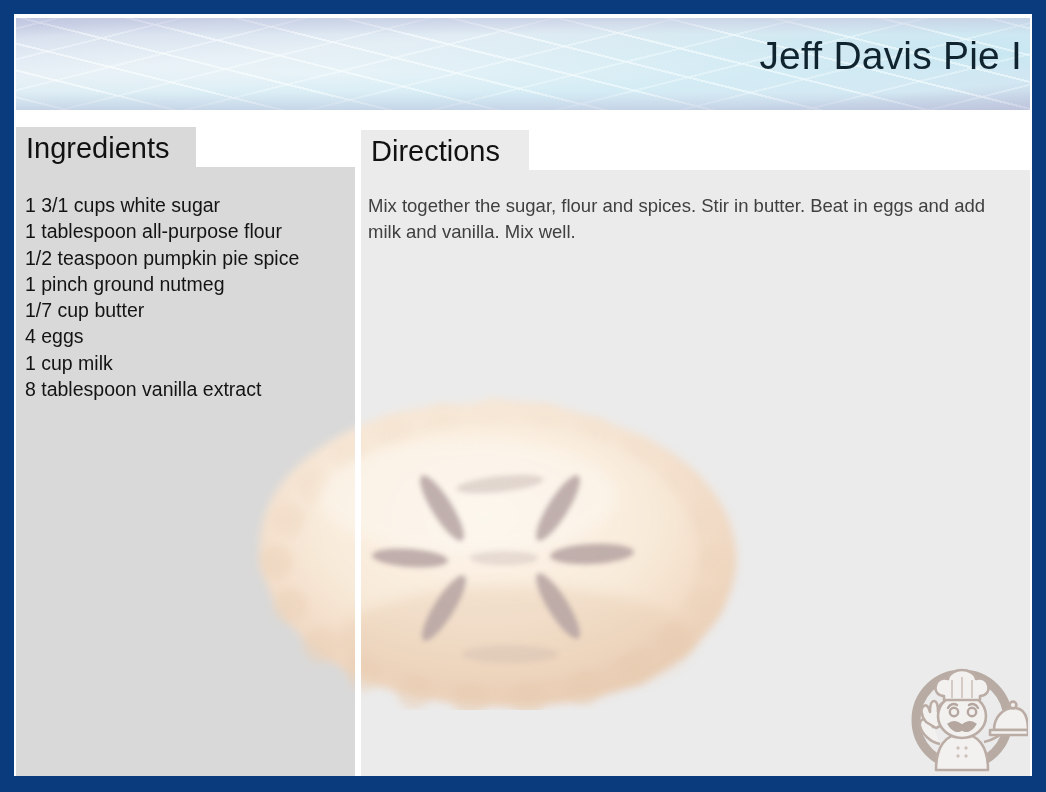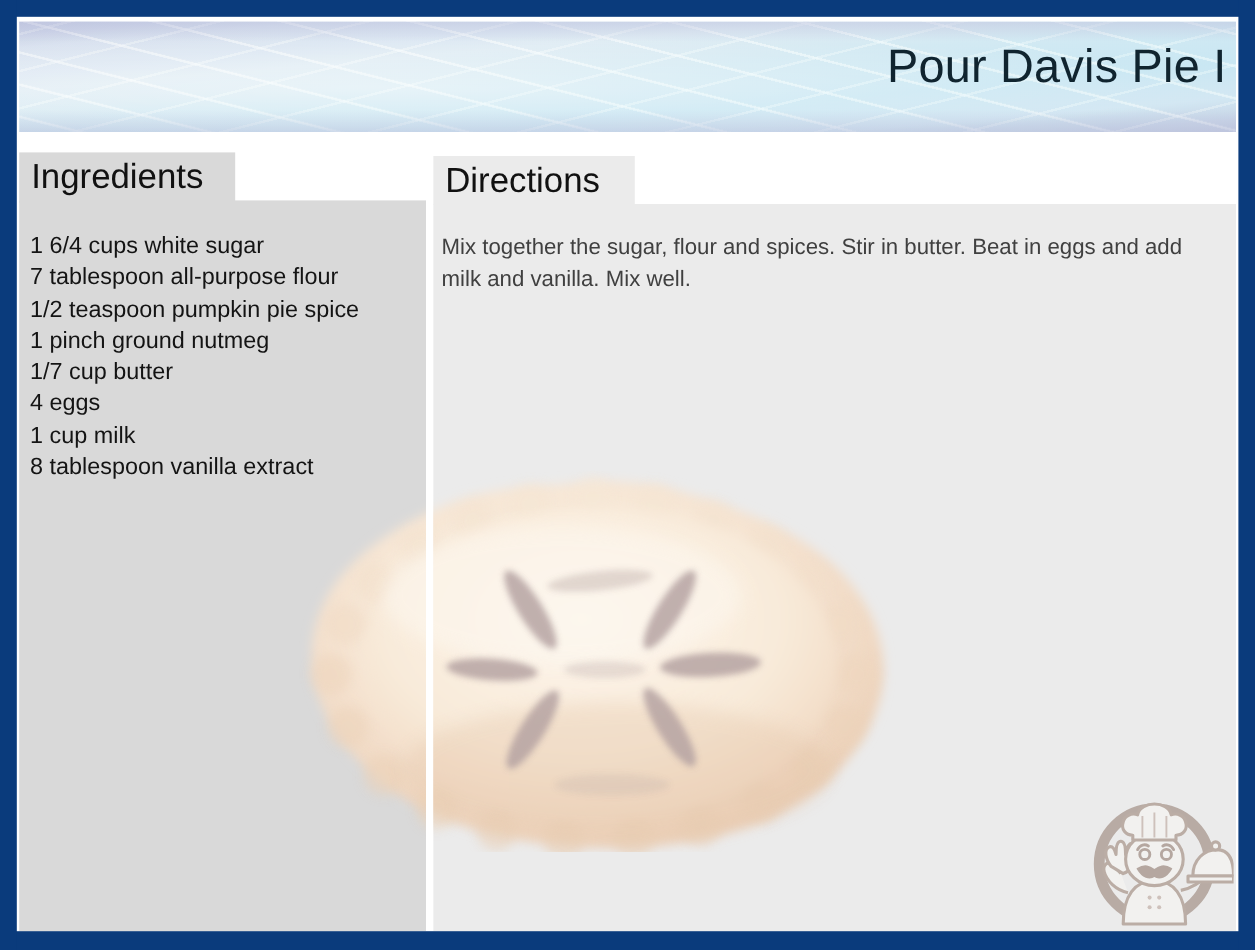--- a/index.html
+++ b/index.html
@@ -187,21 +187,21 @@
 </style>
 </head>
 <body>
 
 <div id="slide">
 
   <div class="header-band">
     <div class="weave"></div>
     <div class="wash"></div>
   </div>
-  <div class="slide-title">Pour Davis Pie I</div>
+  <div class="slide-title">Jeff Davis Pie I</div>
 
   <div class="panel-ingredients-head"></div>
   <div class="panel-ingredients-body"></div>
   <div class="panel-directions-head"></div>
   <div class="panel-directions-body"></div>
 
   <div class="pie-wrap">
     <svg viewBox="0 0 520 318" xmlns="http://www.w3.org/2000/svg">
       <defs>
         <radialGradient id="crustFill" cx="45%" cy="38%" r="66%">
@@ -287,22 +287,22 @@
       </g>
     </svg>
   </div>
 
   <div class="panel-gutter"></div>
 
   <div class="section-heading heading-directions">Directions</div>
   <div class="section-heading heading-ingredients">Ingredients</div>
 
   <div class="ingredient-list" id="ingredient-list">
-      <div class="item">1 6/4 cups white sugar</div>
-      <div class="item">7 tablespoon all-purpose flour</div>
+      <div class="item">1 3/1 cups white sugar</div>
+      <div class="item">1 tablespoon all-purpose flour</div>
       <div class="item">1/2 teaspoon pumpkin pie spice</div>
       <div class="item">1 pinch ground nutmeg</div>
       <div class="item">1/7 cup butter</div>
       <div class="item">4 eggs</div>
       <div class="item">1 cup milk</div>
       <div class="item">8 tablespoon vanilla extract</div>
     </div>
 
   <div class="directions-body" id="directions-body">
       <p>Mix together the sugar, flour and spices.  Stir in butter.  Beat in eggs and add milk and vanilla.  Mix well.</p>

